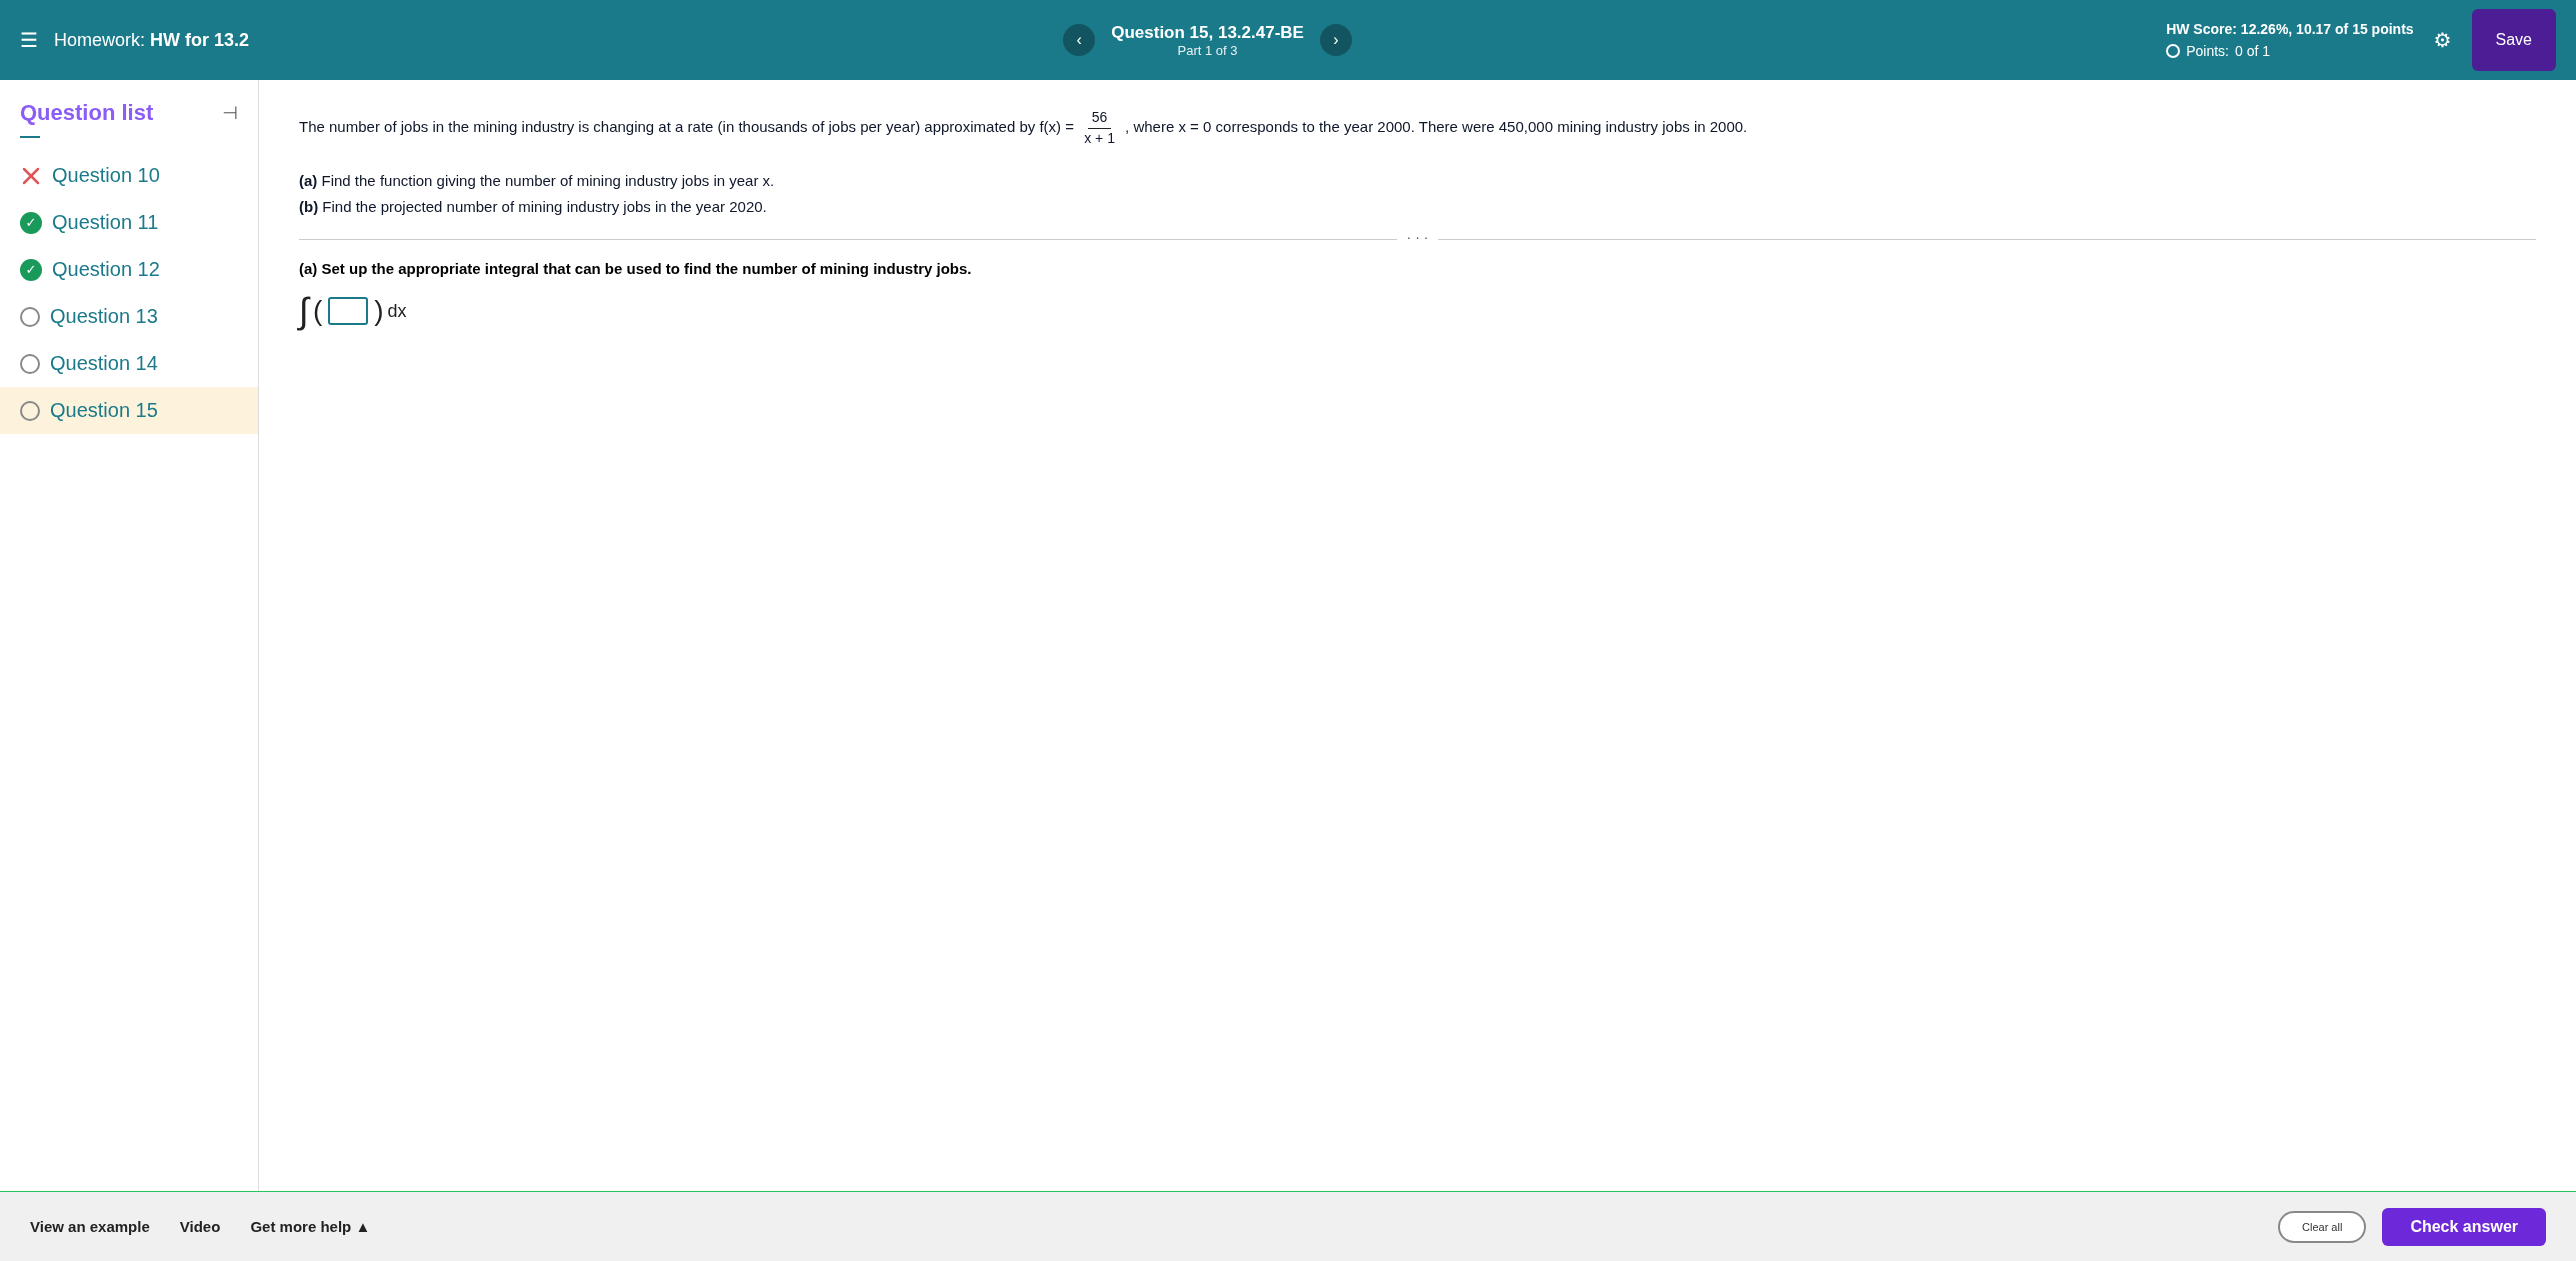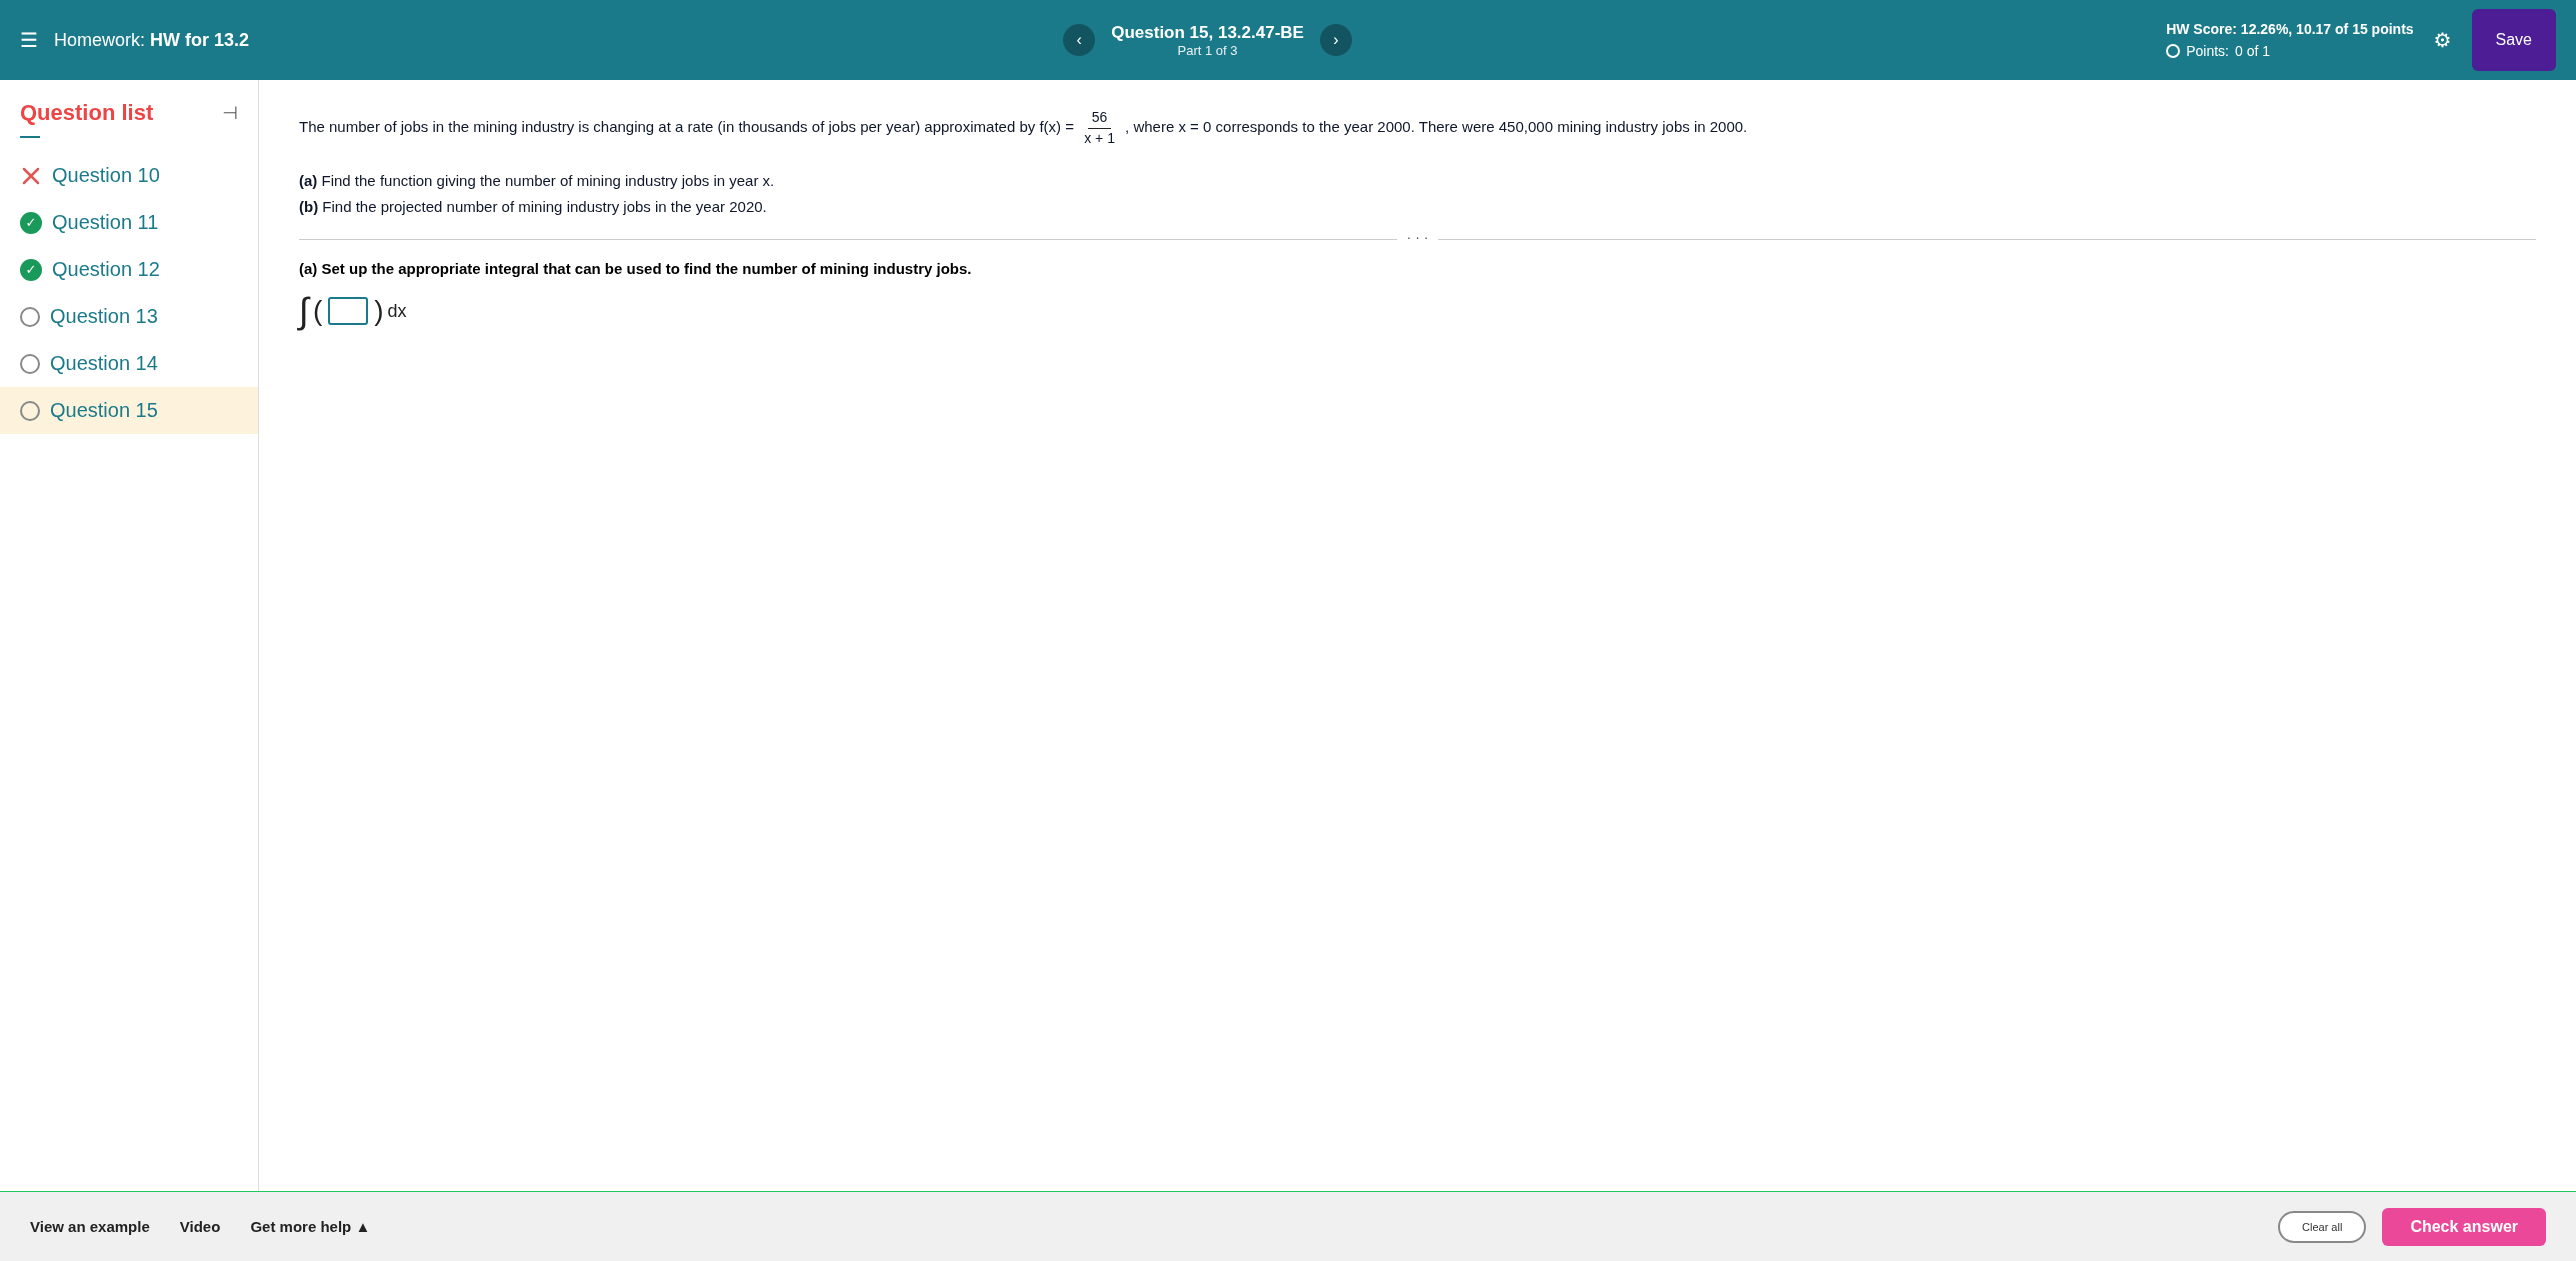--- a/index.html
+++ b/index.html
@@ -118,21 +118,21 @@
     }
     .sidebar-header {
       display: flex;
       align-items: center;
       justify-content: space-between;
       padding: 0 20px 10px;
     }
     .sidebar-title {
       font-size: 22px;
       font-weight: 700;
-      color: #ef4444;
+      color: #8b5cf6;
     }
     .collapse-icon {
       font-size: 18px;
       cursor: pointer;
       color: #555;
     }
     .sidebar-divider {
       height: 2px;
       background: #1a7a8a;
       width: 20px;
@@ -281,21 +281,21 @@
     .clear-btn {
       background: white;
       border: 2px solid #888;
       border-radius: 20px;
       padding: 8px 22px;
       font-size: 11px;
       cursor: pointer;
       color: #333;
     }
     .check-btn {
-      background: #ec4899;
+      background: #6d28d9;
       border: none;
       border-radius: 6px;
       padding: 10px 28px;
       font-size: 16px;
       font-weight: 700;
       color: white;
       cursor: pointer;
     }
   </style>
 </head>

